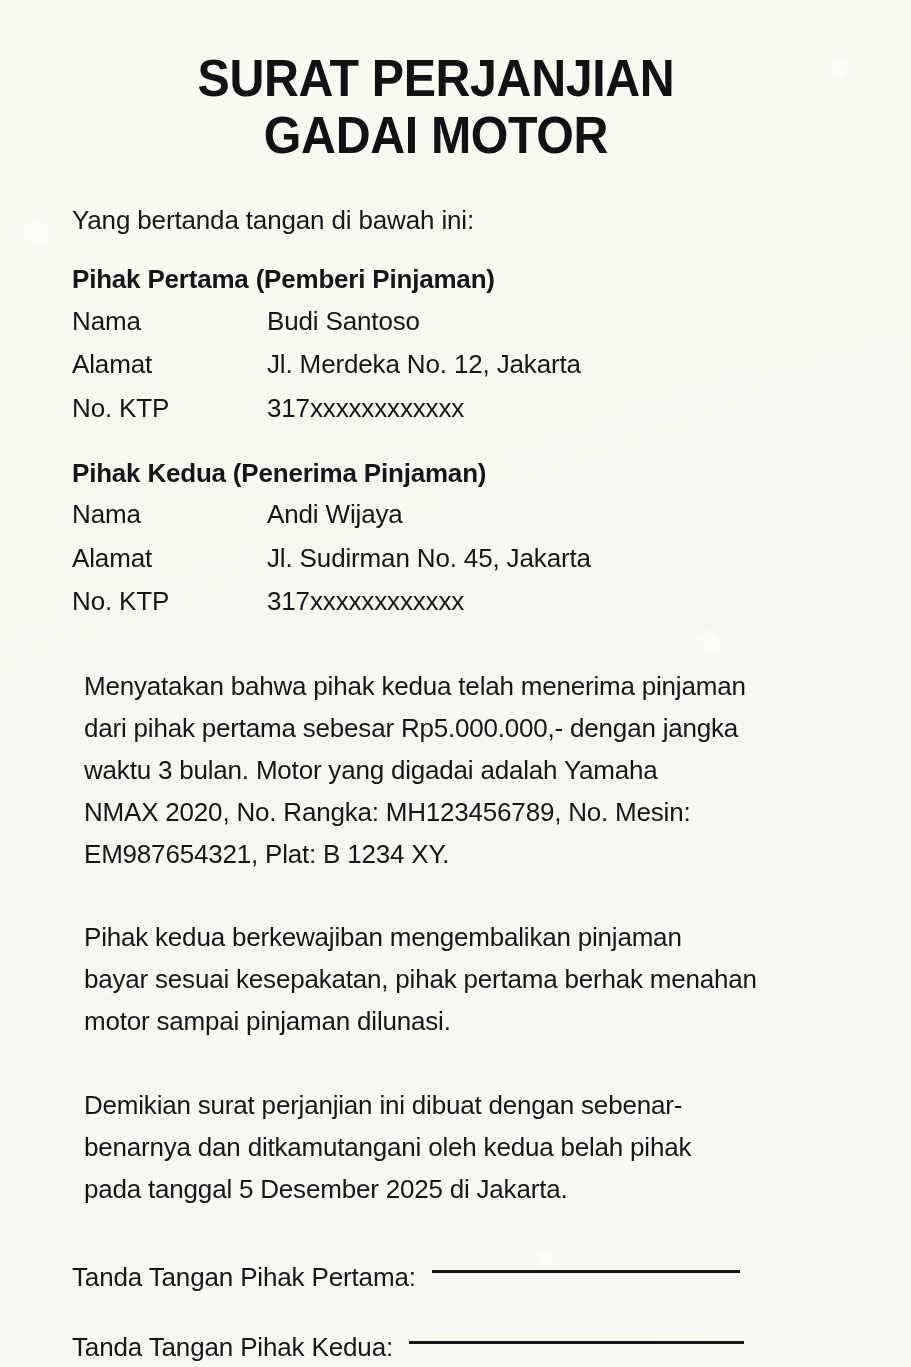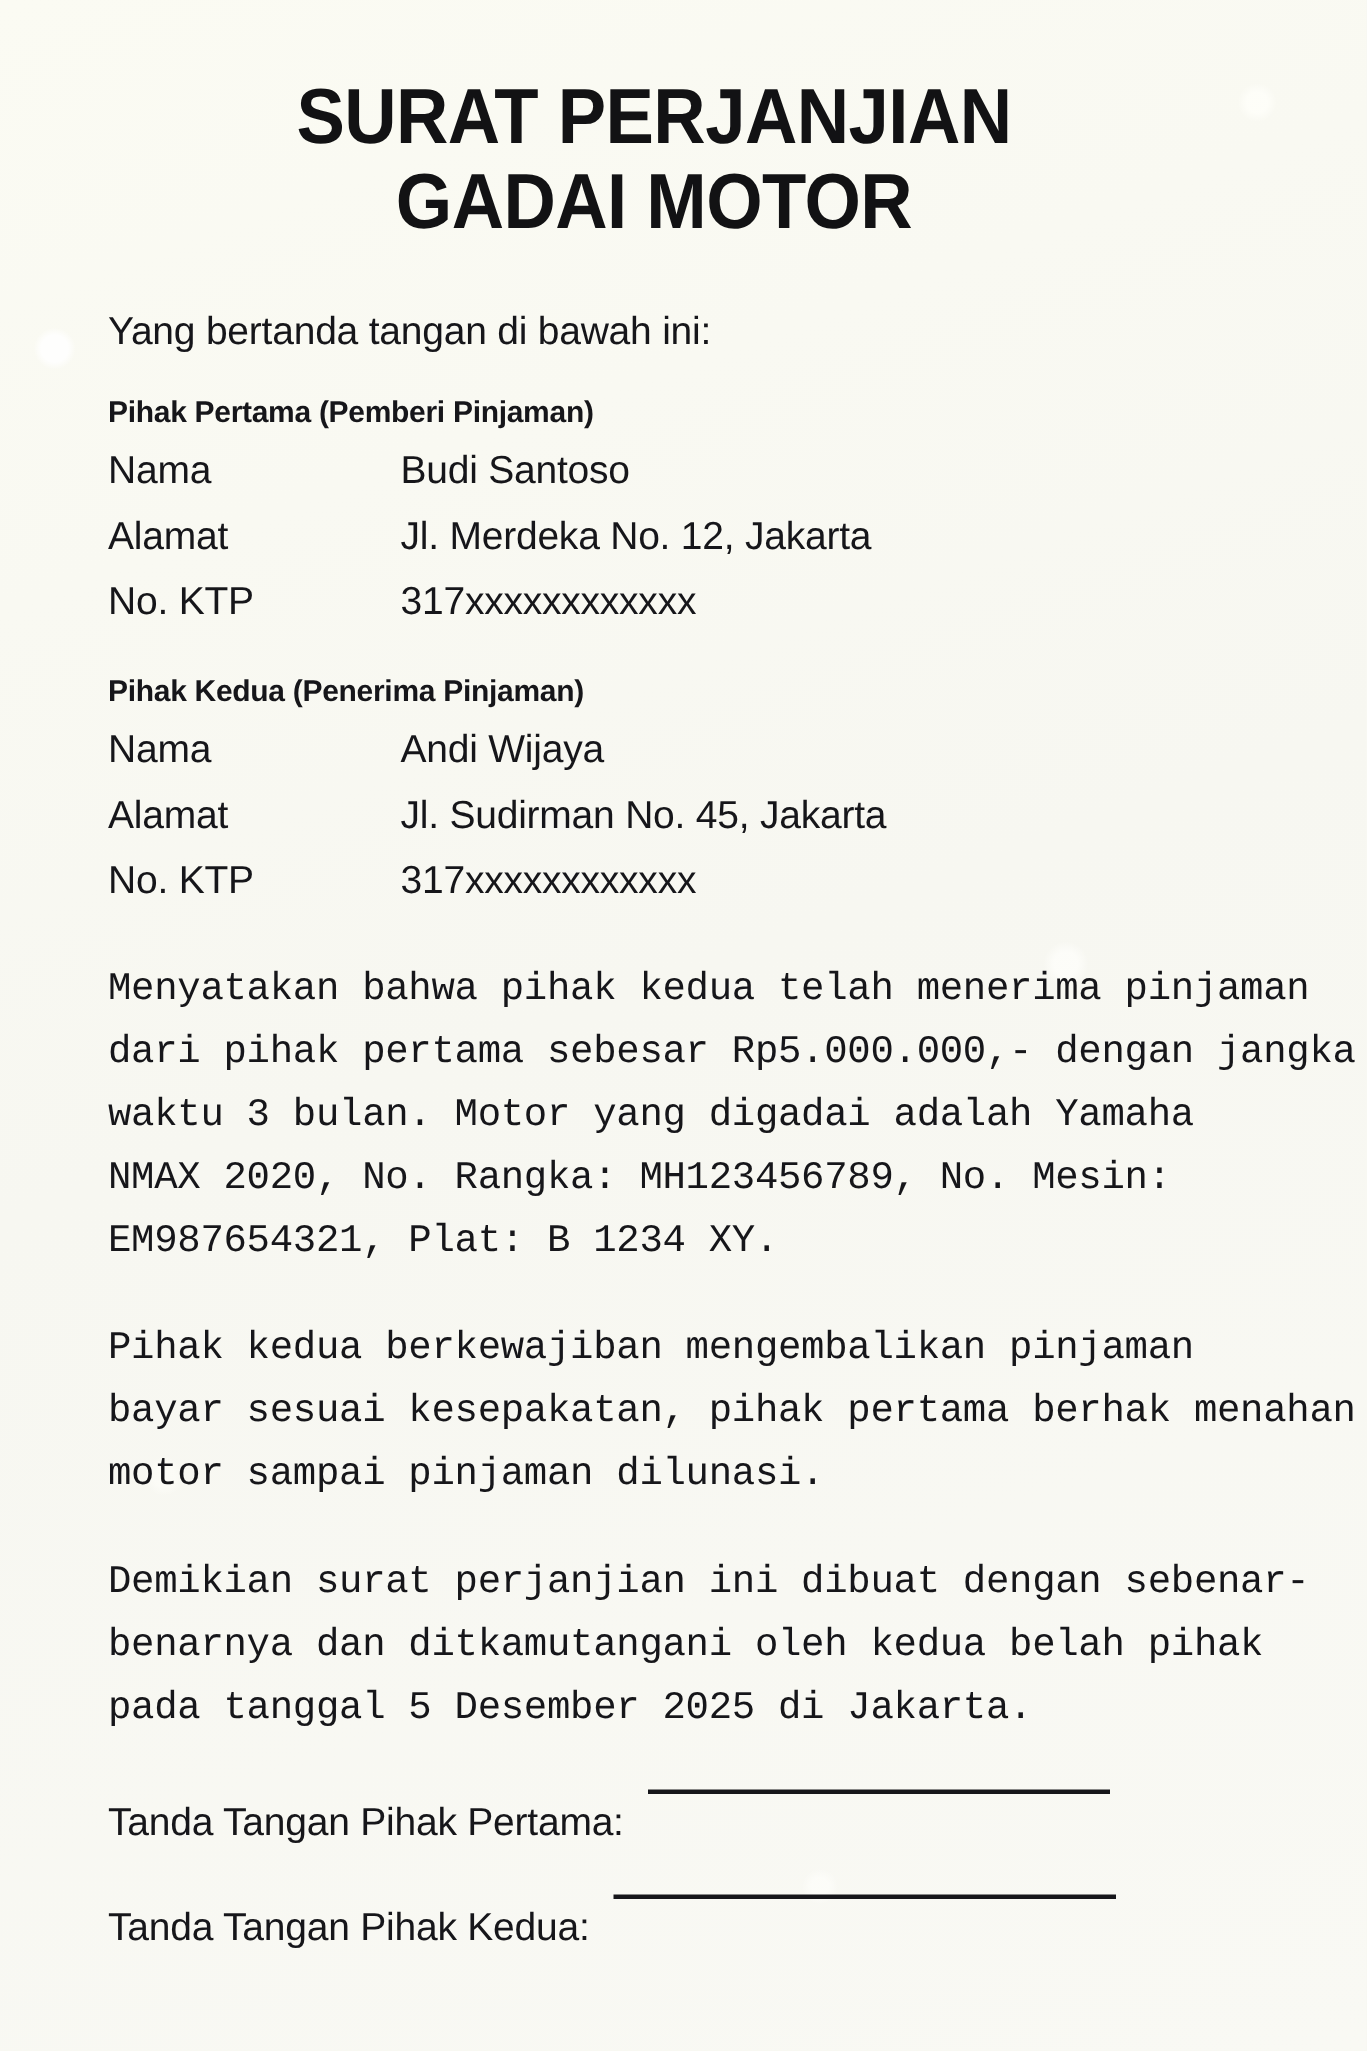--- a/index.html
+++ b/index.html
@@ -64,21 +64,21 @@
     line-height: 1.22;
     margin: 0;
     padding-top: 42px;
     letter-spacing: -0.15px;
   }
 
   .party-block {
     padding-top: 26px;
   }
   .party-heading {
-    font-size: 20px;
+    font-size: 26px;
     font-weight: 600;
     line-height: 1.25;
     margin: 0 0 4px 0;
     letter-spacing: -0.2px;
   }
   .field-row {
     display: flex;
     font-size: 26px;
     line-height: 1.68;
     letter-spacing: -0.15px;
@@ -89,37 +89,36 @@
   }
   .field-value {
     flex: 1 1 auto;
     white-space: nowrap;
     margin-left: 30px;
   }
 
   .body-para {
     font-size: 26px;
     line-height: 1.61;
-    margin: 0;
+    margin: 12px;
     padding-top: 30px;
     letter-spacing: -0.2px;
-    font-family: Liberation Mono, monospace;
   }
   .body-para .ln {
     display: block;
     white-space: nowrap;
   }
 
   
   .signatures {
     padding-top: 38px;
   }
   .sig-row {
     display: flex;
-    align-items: flex-start;
+    align-items: center;
     font-size: 26px;
     line-height: 1.25;
     letter-spacing: -0.15px;
     margin-bottom: 38px;
   }
   .sig-label {
     white-space: nowrap;
   }
   .sig-rule {
     flex: 1 1 auto;

